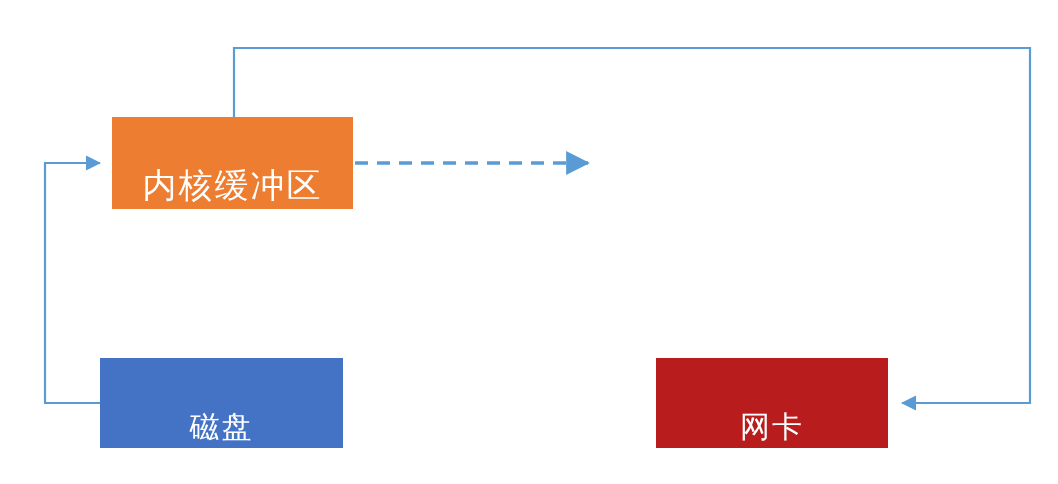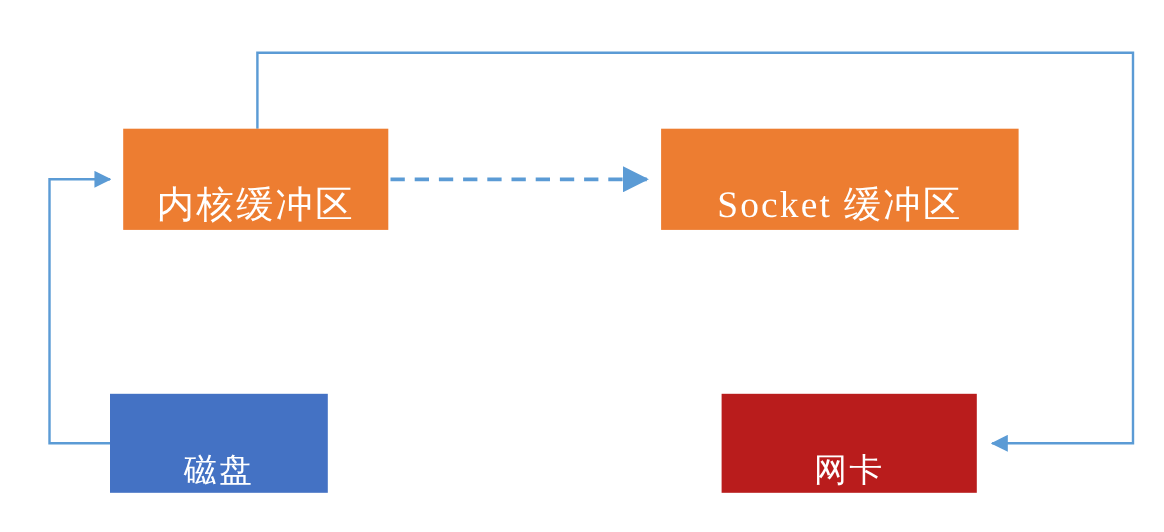--- a/index.html
+++ b/index.html
@@ -40,21 +40,21 @@
     left: 601px;
     top: 117px;
     width: 325px;
     height: 92px;
     background: #ED7D31;
     font-size: 34px;
   }
   .node-disk {
     left: 100px;
     top: 358px;
-    width: 198px;
+    width: 243px;
     height: 90px;
     background: #4472C4;
     font-size: 30px;
   }
   .node-nic {
     left: 656px;
     top: 358px;
     width: 232px;
     height: 90px;
     background: #b91c1c;
@@ -104,23 +104,20 @@
 
     <path d="M 355 163 L 588 163" fill="none" stroke="#5B9BD5" stroke-width="3.4" stroke-dasharray="13 9" marker-end="url(#arrow-dashed)"></path>
 
     <path d="M 234 117 L 234 48 L 1030 48 L 1030 403 L 902 403" fill="none" stroke="#5B9BD5" stroke-width="2.2" marker-end="url(#arrow-left)"></path>
   </svg>
 
   <div class="node node-kernel-buffer">
     <span>内核缓冲区</span>
   </div>
 
-  <div class="node node-socket-buffer">
-    <span>Socket 缓冲区</span>
-  </div>
 
   <div class="node node-disk">
     <span>磁盘</span>
   </div>
 
   <div class="node node-nic">
     <span>网卡</span>
   </div>
 
 

